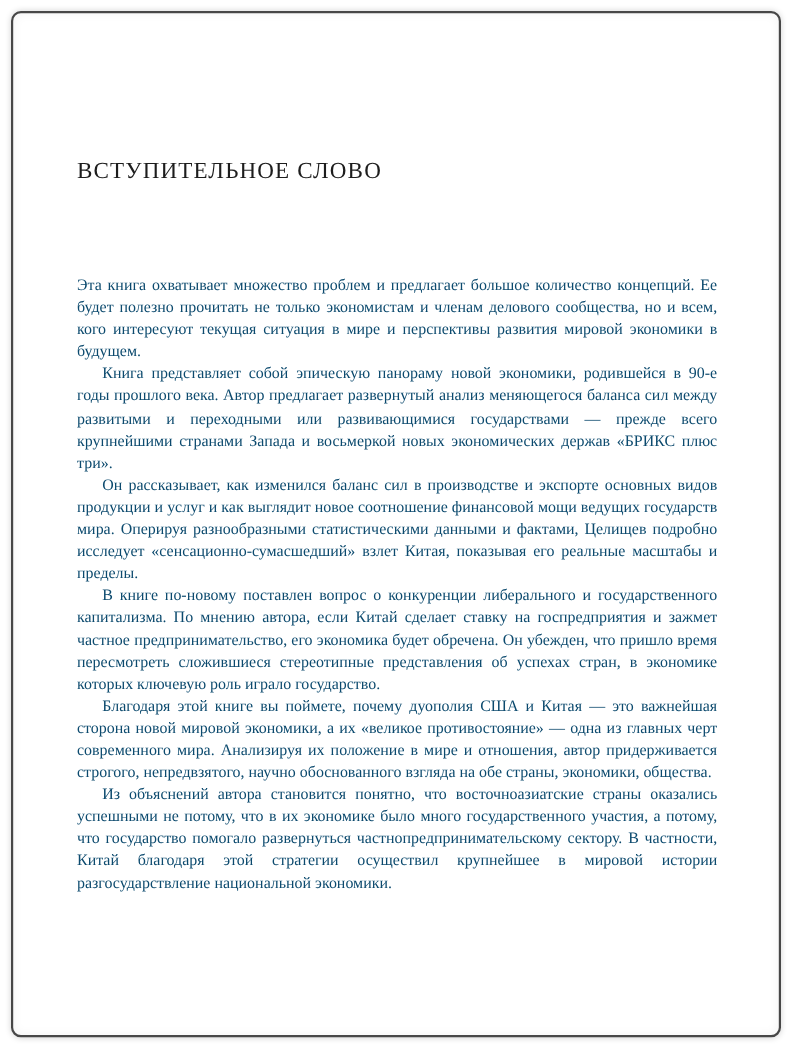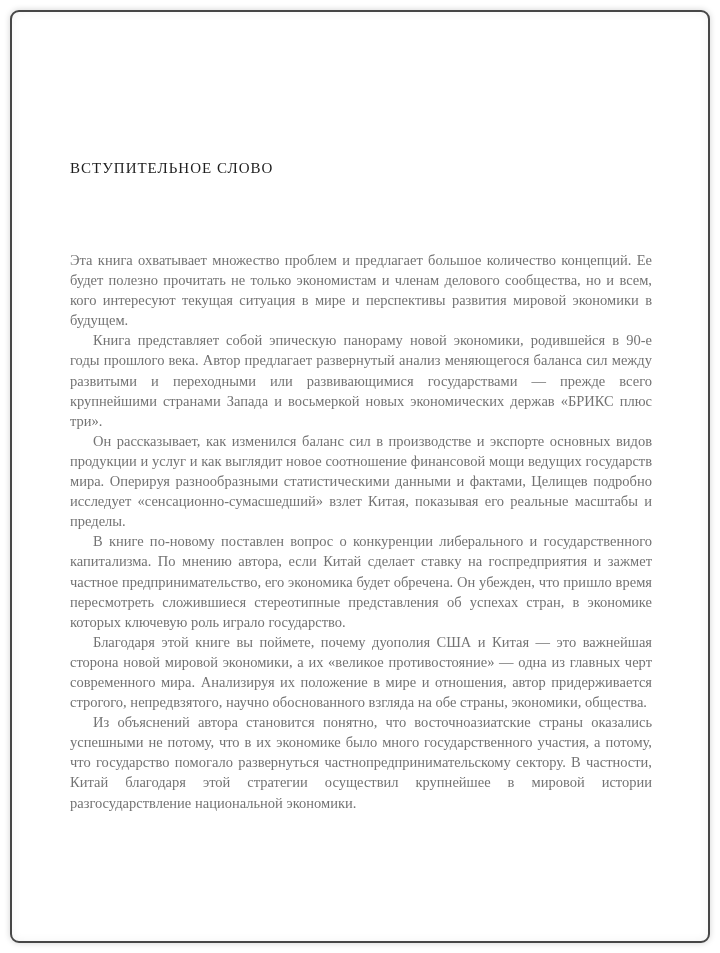--- a/index.html
+++ b/index.html
@@ -21,37 +21,37 @@
       right: 10px;
       bottom: 10px;
       border: 2px solid #474747;
       border-radius: 9px;
       background: #ffffff;
       box-shadow: 0 0 6px rgba(0,0,0,0.18), inset 0 0 10px rgba(0,0,0,0.05);
     }
     .title {
       position: absolute;
       left: 70px;
-      top: 160px;
+      top: 143px;
       margin: 0;
       font-family: "Liberation Serif", serif;
-      font-size: 15px;
+      font-size: 21px;
       font-weight: 500;
       letter-spacing: 1px;
       color: #1d1d1d;
       text-transform: uppercase;
     }
     .body-text {
       position: absolute;
       left: 70px;
       top: 250px;
       width: 582px;
       font-size: 14.5px;
       line-height: 20.1px;
-      color: #737373;
+      color: #0c4a6e;
       text-align: justify;
     }
     .body-text p {
       margin: 0;
       padding: 0;
       text-indent: 23px;
     }
     .body-text p:first-of-type {
       text-indent: 0;
     }

